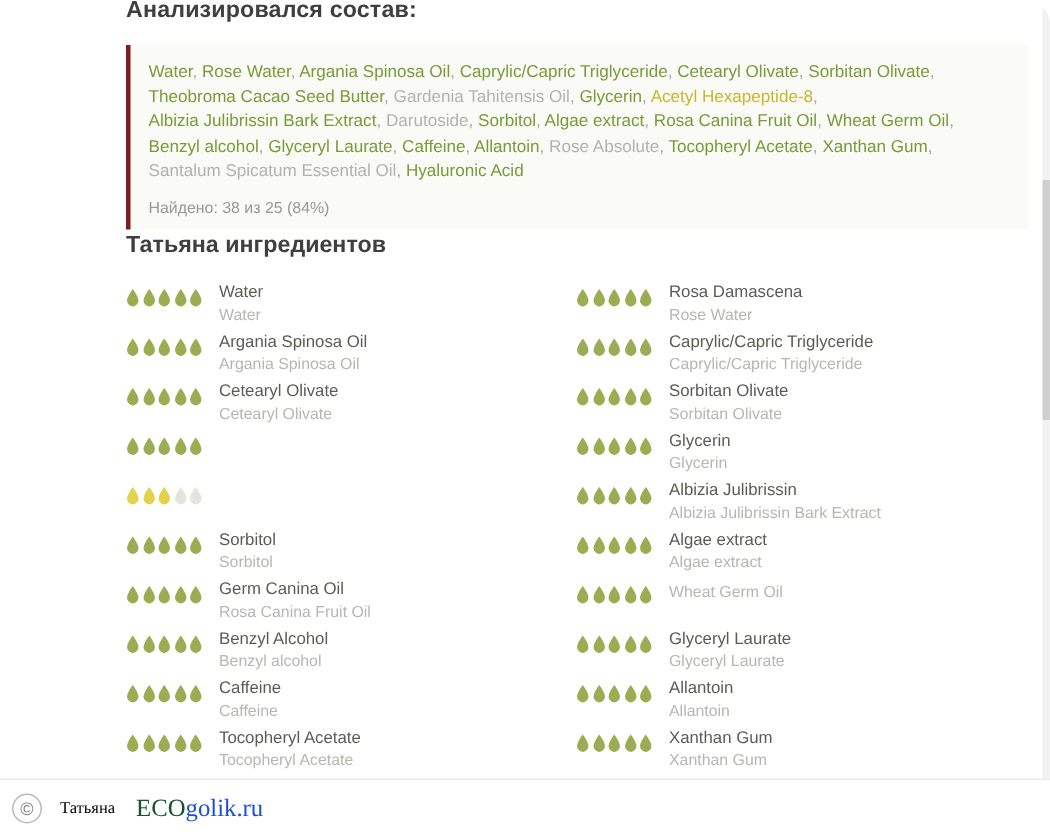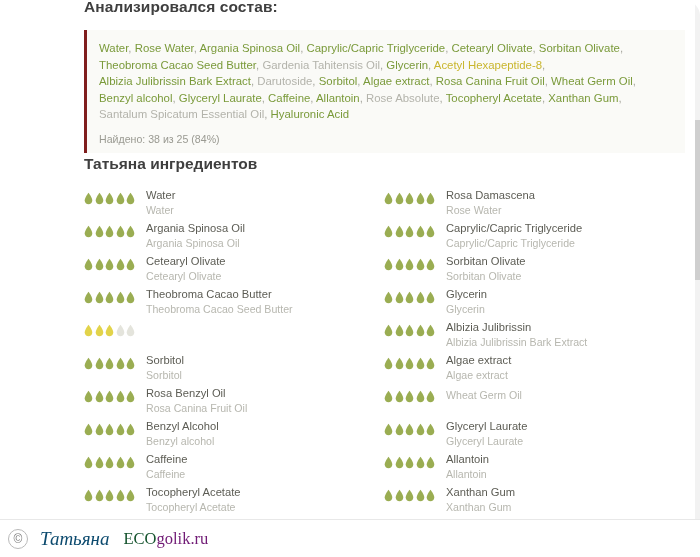--- a/index.html
+++ b/index.html
@@ -121,32 +121,31 @@
     border: 1px solid #b9b9b9;
     border-radius: 50%;
     color: #7d7d7d;
     font-size: 12px;
     display: flex;
     align-items: center;
     justify-content: center;
   }
   .author {
     margin-left: 12px;
-    font-size: 19px;
-    color: #0c4a6e;
+    font-size: 11px;
+    color: #000000;
     font-family: "Liberation Serif", serif;
-    font-style: italic;
   }
   .brand {
     margin-left: 14px;
     font-size: 16.5px;
     font-family: "Liberation Serif", serif;
   }
   .brand .eco { color: #14532d; }
-  .brand .rest { color: #701a75; }
+  .brand .rest { color: #1d4ed8; }
 
   
   .scroll-track {
     position: absolute;
     right: 0; top: 0;
     width: 5px; height: 519px;
     background: #f2f2f2;
   }
   .scroll-thumb {
     position: absolute;
@@ -291,24 +290,20 @@
               <svg class="drop" viewBox="0 0 10 14" xmlns="http://www.w3.org/2000/svg">
                 <path d="M5 0.6 C5 0.6 9.2 6.2 9.2 9.1 C9.2 11.5 7.3 13.4 5 13.4 C2.7 13.4 0.8 11.5 0.8 9.1 C0.8 6.2 5 0.6 5 0.6 Z" fill="#9aad52"></path>
               </svg>
             </span>
             <span>
               <svg class="drop" viewBox="0 0 10 14" xmlns="http://www.w3.org/2000/svg">
                 <path d="M5 0.6 C5 0.6 9.2 6.2 9.2 9.1 C9.2 11.5 7.3 13.4 5 13.4 C2.7 13.4 0.8 11.5 0.8 9.1 C0.8 6.2 5 0.6 5 0.6 Z" fill="#9aad52"></path>
               </svg>
             </span>
           </div>
-          <div class="texts">
-            <div class="name">Theobroma Cacao Butter</div>
-            <div class="sub">Theobroma Cacao Seed Butter</div>
-          </div>
         </div>
         <div class="row">
           <div class="drops">
             <span>
               <svg class="drop" viewBox="0 0 10 14" xmlns="http://www.w3.org/2000/svg">
                 <path d="M5 0.6 C5 0.6 9.2 6.2 9.2 9.1 C9.2 11.5 7.3 13.4 5 13.4 C2.7 13.4 0.8 11.5 0.8 9.1 C0.8 6.2 5 0.6 5 0.6 Z" fill="#e2d34a"></path>
               </svg>
             </span>
             <span>
               <svg class="drop" viewBox="0 0 10 14" xmlns="http://www.w3.org/2000/svg">
@@ -387,21 +382,21 @@
                 <path d="M5 0.6 C5 0.6 9.2 6.2 9.2 9.1 C9.2 11.5 7.3 13.4 5 13.4 C2.7 13.4 0.8 11.5 0.8 9.1 C0.8 6.2 5 0.6 5 0.6 Z" fill="#9aad52"></path>
               </svg>
             </span>
             <span>
               <svg class="drop" viewBox="0 0 10 14" xmlns="http://www.w3.org/2000/svg">
                 <path d="M5 0.6 C5 0.6 9.2 6.2 9.2 9.1 C9.2 11.5 7.3 13.4 5 13.4 C2.7 13.4 0.8 11.5 0.8 9.1 C0.8 6.2 5 0.6 5 0.6 Z" fill="#9aad52"></path>
               </svg>
             </span>
           </div>
           <div class="texts">
-            <div class="name">Rosa Benzyl Oil</div>
+            <div class="name">Germ Canina Oil</div>
             <div class="sub">Rosa Canina Fruit Oil</div>
           </div>
         </div>
         <div class="row">
           <div class="drops">
             <span>
               <svg class="drop" viewBox="0 0 10 14" xmlns="http://www.w3.org/2000/svg">
                 <path d="M5 0.6 C5 0.6 9.2 6.2 9.2 9.1 C9.2 11.5 7.3 13.4 5 13.4 C2.7 13.4 0.8 11.5 0.8 9.1 C0.8 6.2 5 0.6 5 0.6 Z" fill="#9aad52"></path>
               </svg>
             </span>

